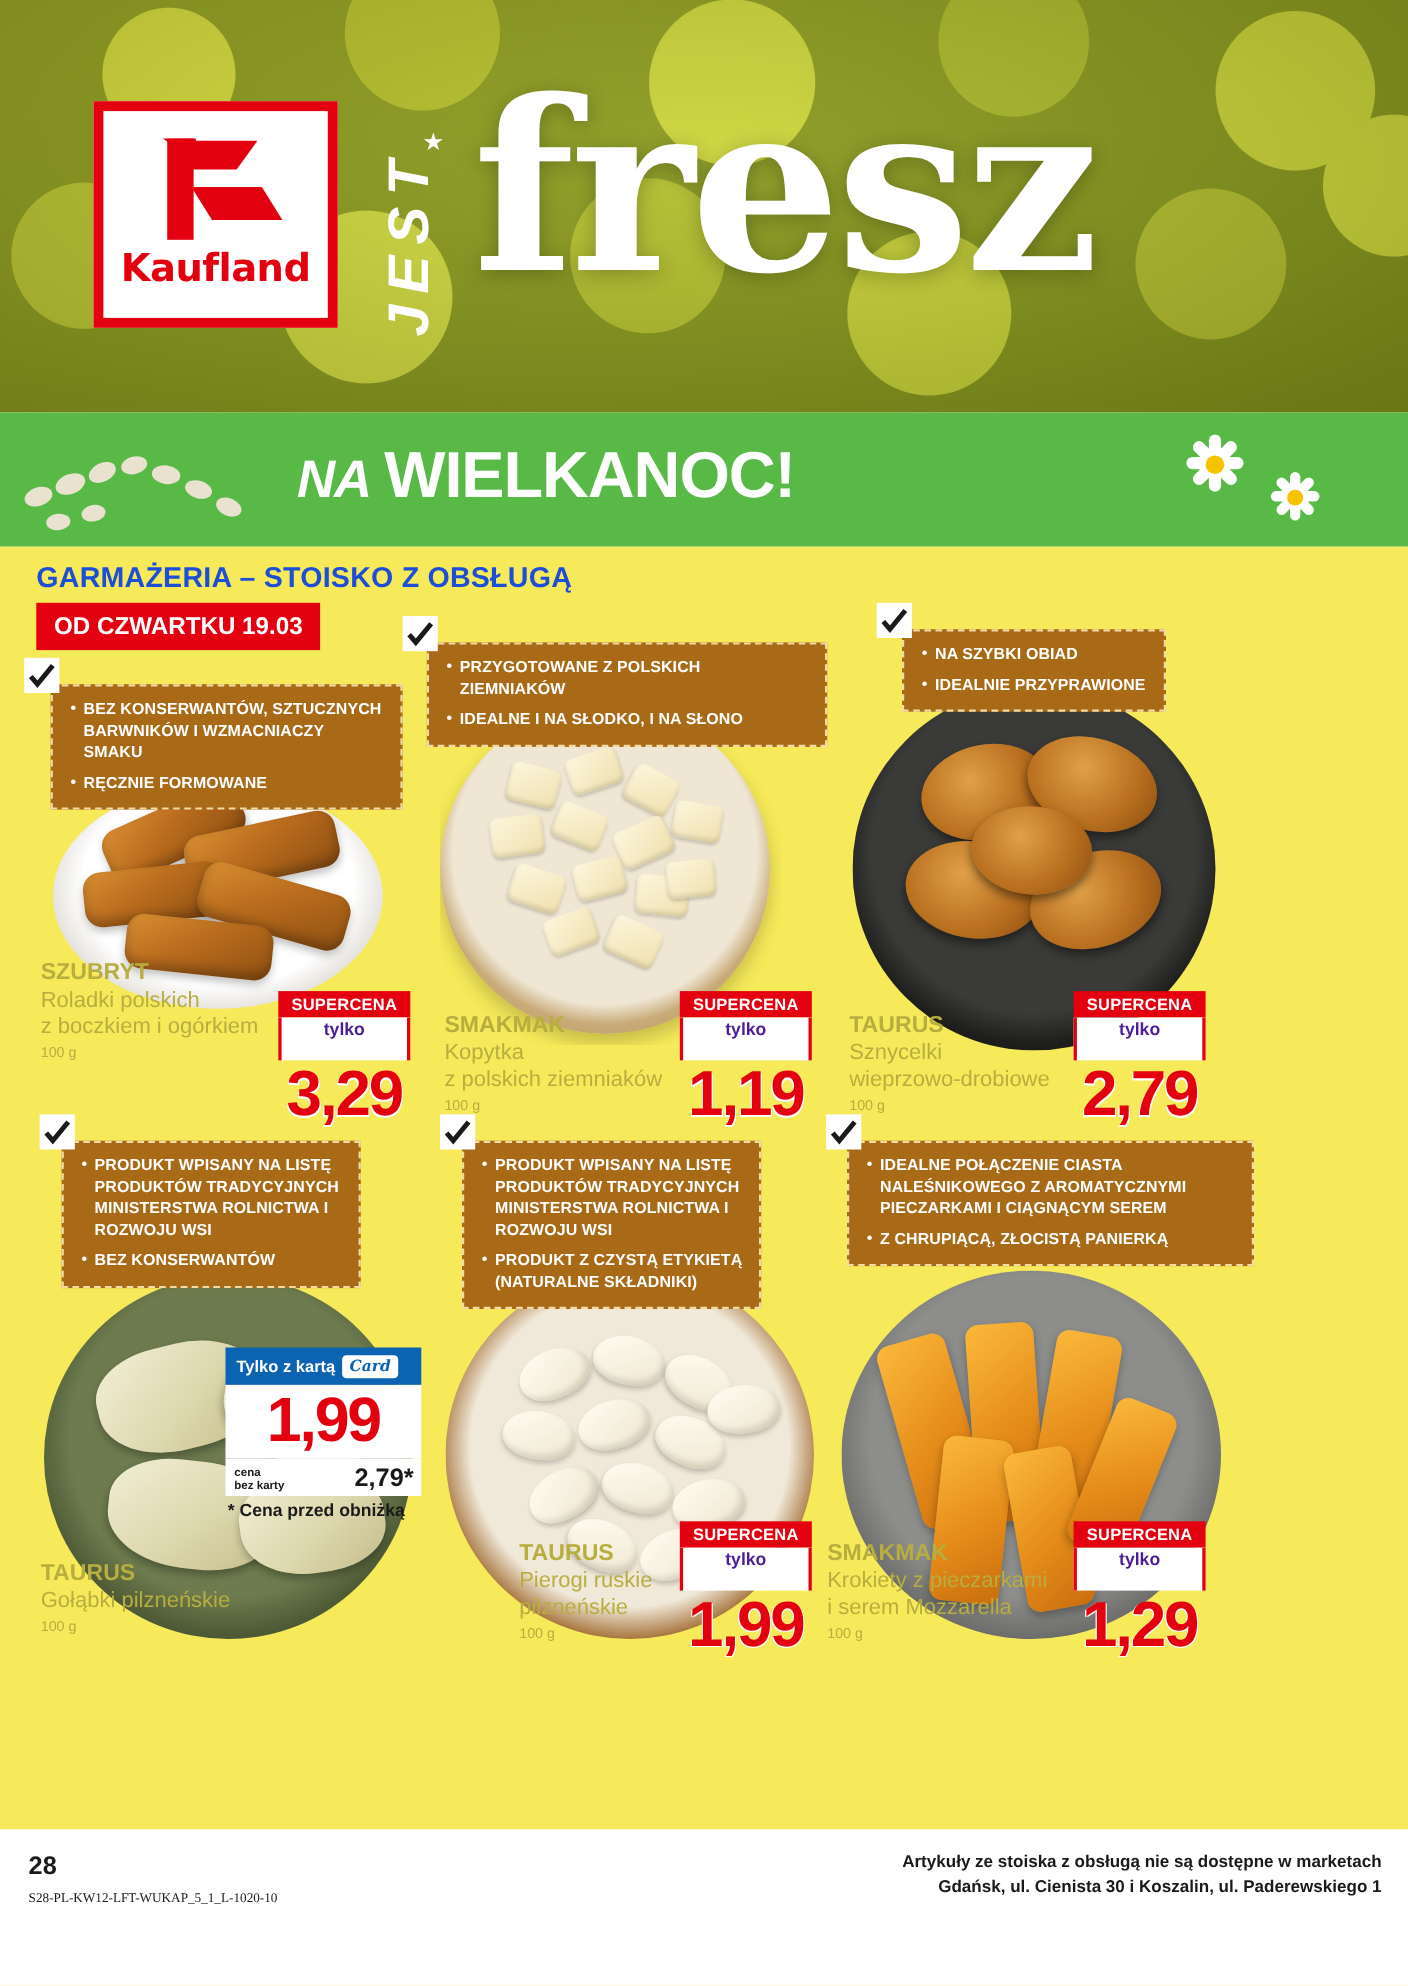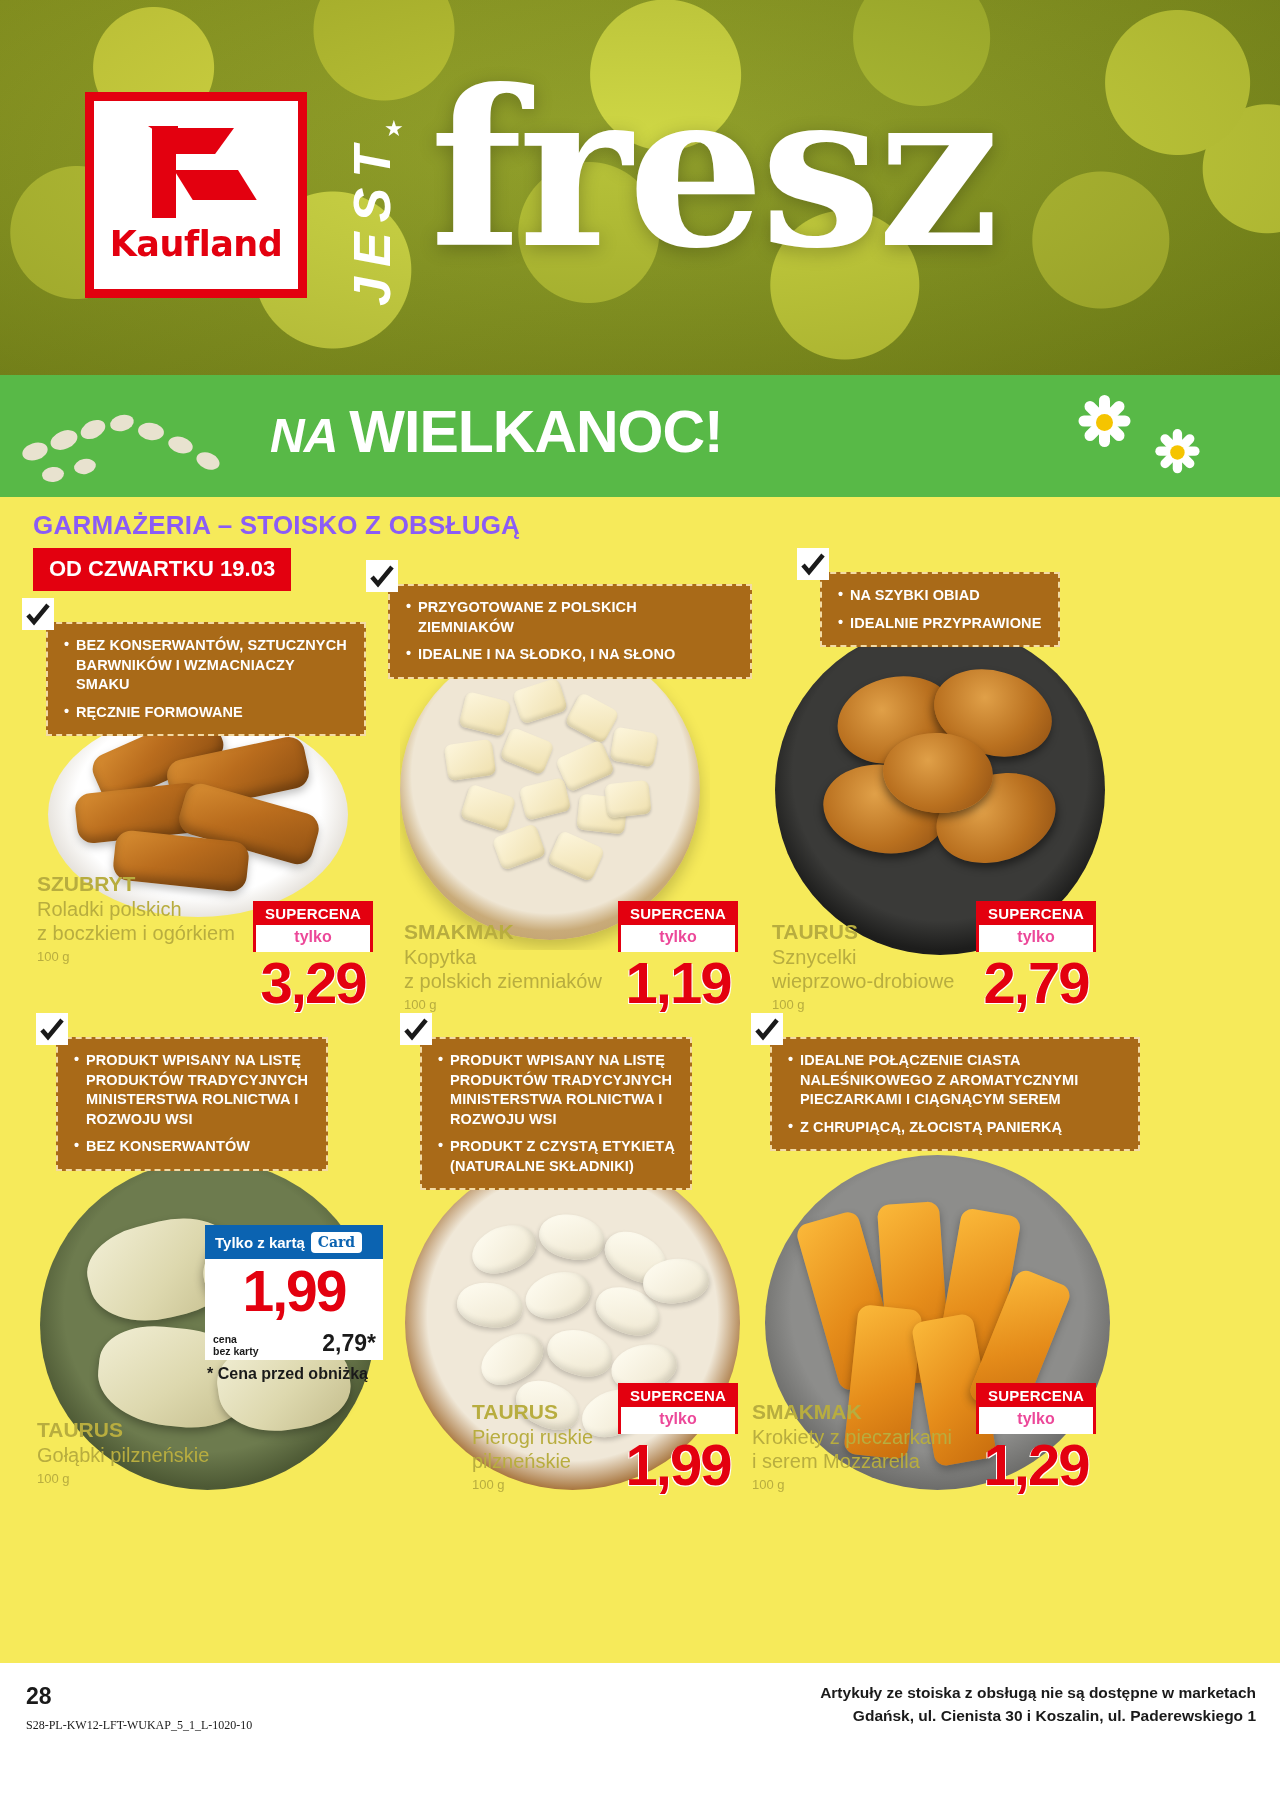--- a/index.html
+++ b/index.html
@@ -95,21 +95,21 @@
     left: 21px; top: 21px; width: 17px; height: 17px; background: #f5c400; border-radius: 50%; transform: none;
   }
 
   
   .body-yellow {
     position: absolute; left: 0; top: 497px; width: 1280px; height: 1190px;
     background: #f6ea5a;
   }
   .section-title {
     position: absolute; left: 33px; top: 510px;
-    color: #8b5cf6; font-weight: bold; font-size: 26px; letter-spacing: 0.2px;
+    color: #1d4ed8; font-weight: bold; font-size: 26px; letter-spacing: 0.2px;
   }
   .date-badge {
     position: absolute; left: 33px; top: 548px;
     background: #e3000f; color: #ffffff; font-weight: bold; font-size: 22px;
     padding: 8px 16px 9px 16px;
   }
 
   
   .callout {
     position: absolute;
@@ -227,39 +227,39 @@
   .prod-name { font-size: 20px; line-height: 1.2; margin-top: 2px; }
   .prod-weight { font-size: 13px; margin-top: 4px; }
 
   
   .priceflag { position: absolute; width: 120px; z-index: 7; }
   .priceflag .sc {
     background: #e3000f; color: #ffffff; font-weight: bold; font-size: 15px;
     text-align: center; padding: 4px 0 3px; letter-spacing: 0.2px;
   }
   .priceflag .tylko {
-    background: #ffffff; color: #ec4899; font-weight: bold; font-size: 16px;
-    text-align: center; padding: 3px 0 6px; border-left: 3px solid #e3000f; border-right: 3px solid #e3000f;
+    background: #ffffff; color: #4c1d95; font-weight: bold; font-size: 16px;
+    text-align: center; padding: 3px 0 18px; border-left: 3px solid #e3000f; border-right: 3px solid #e3000f;
   }
   .priceflag .val {
     color: #e3000f; font-weight: bold; font-size: 58px; line-height: 1;
     text-align: center; letter-spacing: -2px; padding-top: 2px;
     text-shadow: 1px 1px 0 #fff, -1px 1px 0 #fff;
   }
 
   
   .cardpromo {
     position: absolute; left: 205px; top: 1225px; width: 178px; z-index: 8;
   }
   .cp-top {
     background: #0b63b1; color: #ffffff; font-weight: bold; font-size: 15px;
     padding: 7px 8px 6px 10px; display: flex; align-items: center; gap: 6px;
   }
   .cp-card {
-    background: #ffffff; color: #0b63b1; font-weight: bold;
+    background: #ffffff; color: #0b63b1; font-style: italic; font-weight: bold;
     font-size: 14px; border-radius: 4px; padding: 2px 7px 3px;
     font-family: "DejaVu Serif", serif;
   }
   .cp-red {
     background: #e3000f; color: #ffffff; text-align: center; padding: 4px 0 8px;
   }
   .cp-pct { font-weight: bold; font-size: 48px; line-height: 0.95; letter-spacing: -1px; }
   .cp-taniej { font-weight: bold; font-size: 37px; line-height: 0.95; letter-spacing: -1px; }
   .cp-white {
     background: #ffffff; color: #e3000f; font-weight: bold; font-size: 57px;

